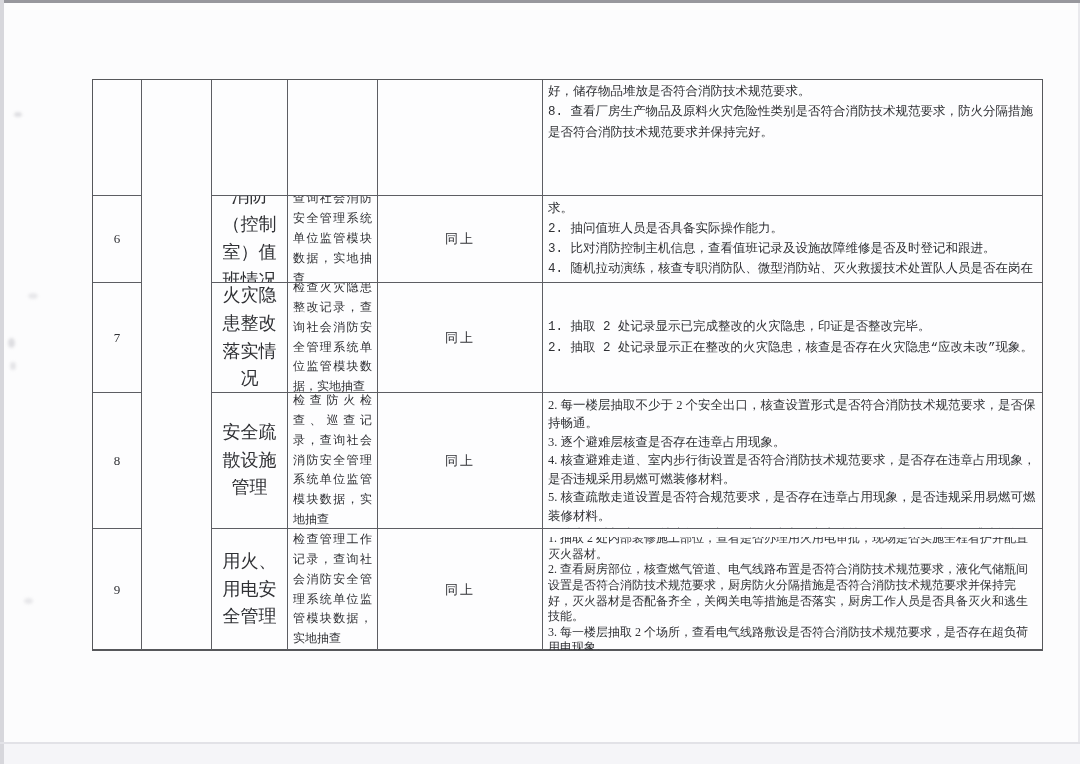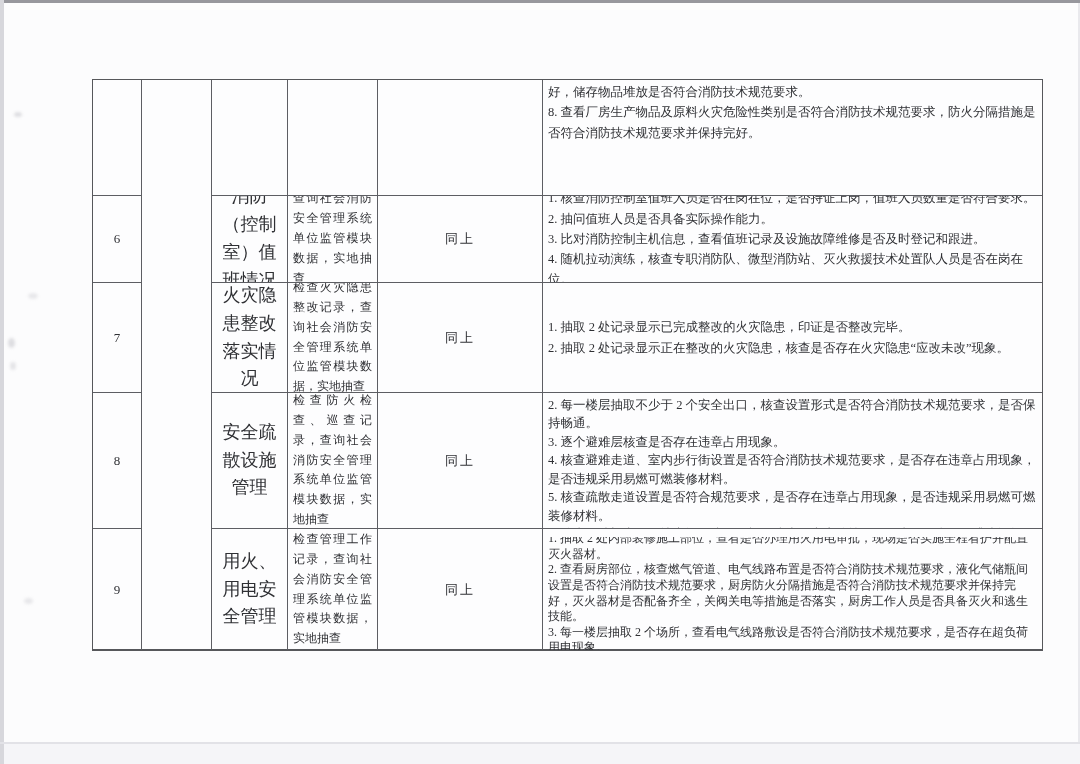--- a/index.html
+++ b/index.html
@@ -47,21 +47,21 @@
   .gr1{grid-row:1}.gr2{grid-row:2}.gr3{grid-row:3}.gr4{grid-row:4}.gr5{grid-row:5}
   .span-rows{grid-row:1 / span 5;}
 
   .num{align-items:center;font-size:13px;}
   .item{align-items:center;text-align:center;font-size:18px;line-height:1.55;padding:2px 3px;}
   .method{font-size:12px;line-height:1.66;padding:3px 5px;text-align:justify;}
   .same{align-items:center;font-size:13px;letter-spacing:2px;font-family:Liberation Mono, monospace;}
   .details{font-size:12.5px;padding:2px 5px;}
   .details p{margin:0;}
   .top-align{justify-content:flex-start;}
-  .lh-norm{line-height:1.62;}
+  .lh-norm{line-height:1.62;font-family:Liberation Mono, monospace;}
   .lh-mid{line-height:1.48;}
   .lh-tight{line-height:1.3;font-size:12px;margin-top:8px;}
 </style>
 </head>
 <body>
 
 <div class="page"></div>
 <div class="edge-top"></div>
 <div class="edge-left"></div>
 <div class="crease"></div>

